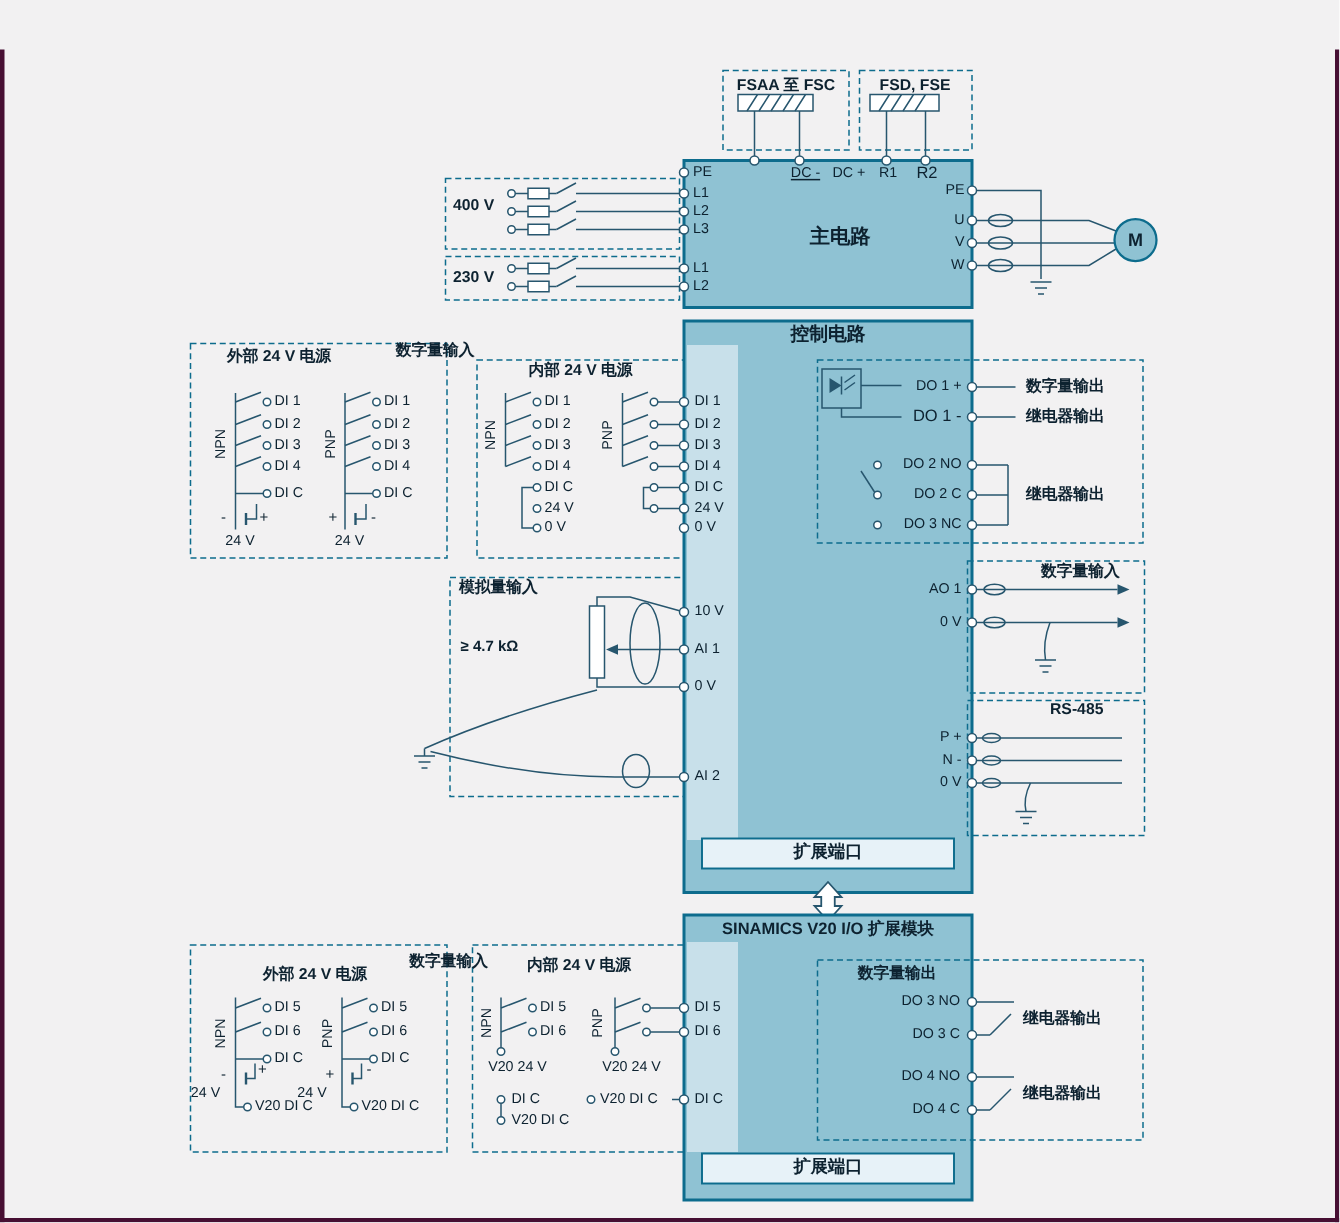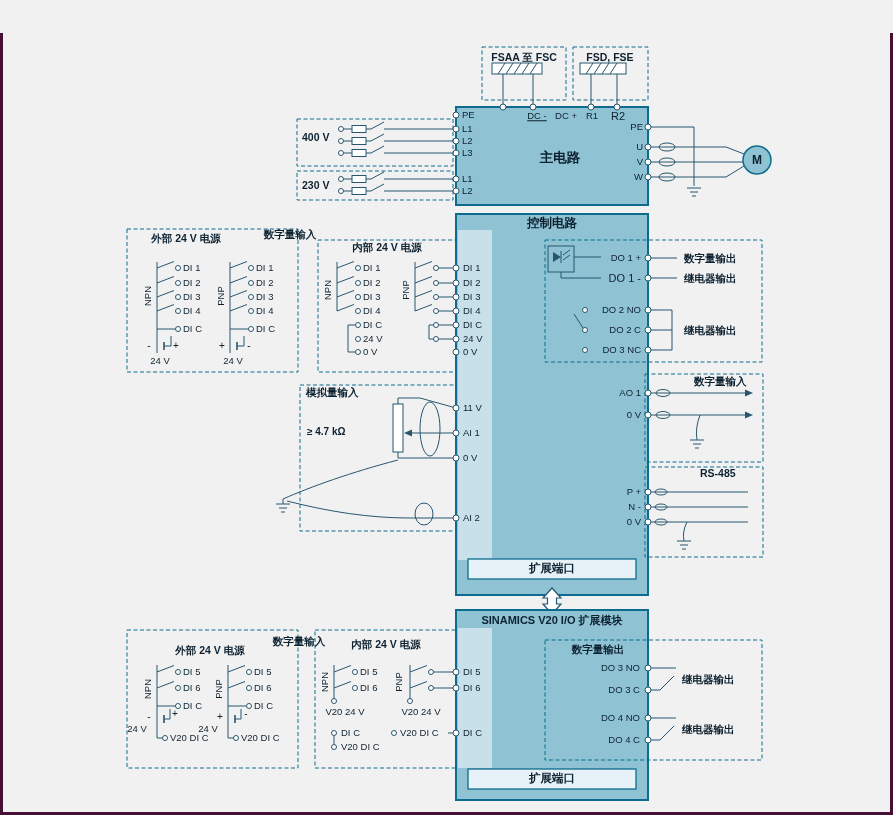--- a/index.html
+++ b/index.html
@@ -371,21 +371,21 @@
       <span class="lbl a-c rot" style="left: 406px; top: 290px; font-size: 9.5px;">PNP</span>
       <span class="lbl a-l" style="left: 463px; top: 268px; font-size: 9.5px;">DI 1</span>
       <span class="lbl a-l" style="left: 463px; top: 283px; font-size: 9.5px;">DI 2</span>
       <span class="lbl a-l" style="left: 463px; top: 297px; font-size: 9.5px;">DI 3</span>
       <span class="lbl a-l" style="left: 463px; top: 311px; font-size: 9.5px;">DI 4</span>
       <span class="lbl a-l" style="left: 463px; top: 325px; font-size: 9.5px;">DI C</span>
       <span class="lbl a-l" style="left: 463px; top: 339px; font-size: 9.5px;">24 V</span>
       <span class="lbl a-l" style="left: 463px; top: 352px; font-size: 9.5px;">0 V</span>
       <span class="lbl a-l bold" style="left: 306px; top: 392px; font-size: 10.5px;">模拟量输入</span>
       <span class="lbl a-l bold" style="left: 307px; top: 432px; font-size: 10px;">≥ 4.7 kΩ</span>
-      <span class="lbl a-l" style="left: 463px; top: 408px; font-size: 9.5px;">11 V</span>
+      <span class="lbl a-l" style="left: 463px; top: 408px; font-size: 9.5px;">10 V</span>
       <span class="lbl a-l" style="left: 463px; top: 433px; font-size: 9.5px;">AI 1</span>
       <span class="lbl a-l" style="left: 463px; top: 458px; font-size: 9.5px;">0 V</span>
       <span class="lbl a-l" style="left: 463px; top: 518px; font-size: 9.5px;">AI 2</span>
       <span class="lbl a-r" style="left: 641px; top: 258px; font-size: 9.5px;">DO 1 +</span>
       <span class="lbl a-r" style="left: 641px; top: 278px; font-size: 11px; padding-left: 41px;">DO 1 -</span>
       <span class="lbl a-l bold" style="left: 684px; top: 258px; font-size: 10.5px;">数字量输出</span>
       <span class="lbl a-l bold" style="left: 684px; top: 278px; font-size: 10.5px;">继电器输出</span>
       <span class="lbl a-r" style="left: 641px; top: 310px; font-size: 9.5px;">DO 2 NO</span>
       <span class="lbl a-r" style="left: 641px; top: 330px; font-size: 9.5px;">DO 2 C</span>
       <span class="lbl a-r" style="left: 641px; top: 350px; font-size: 9.5px;">DO 3 NC</span>

